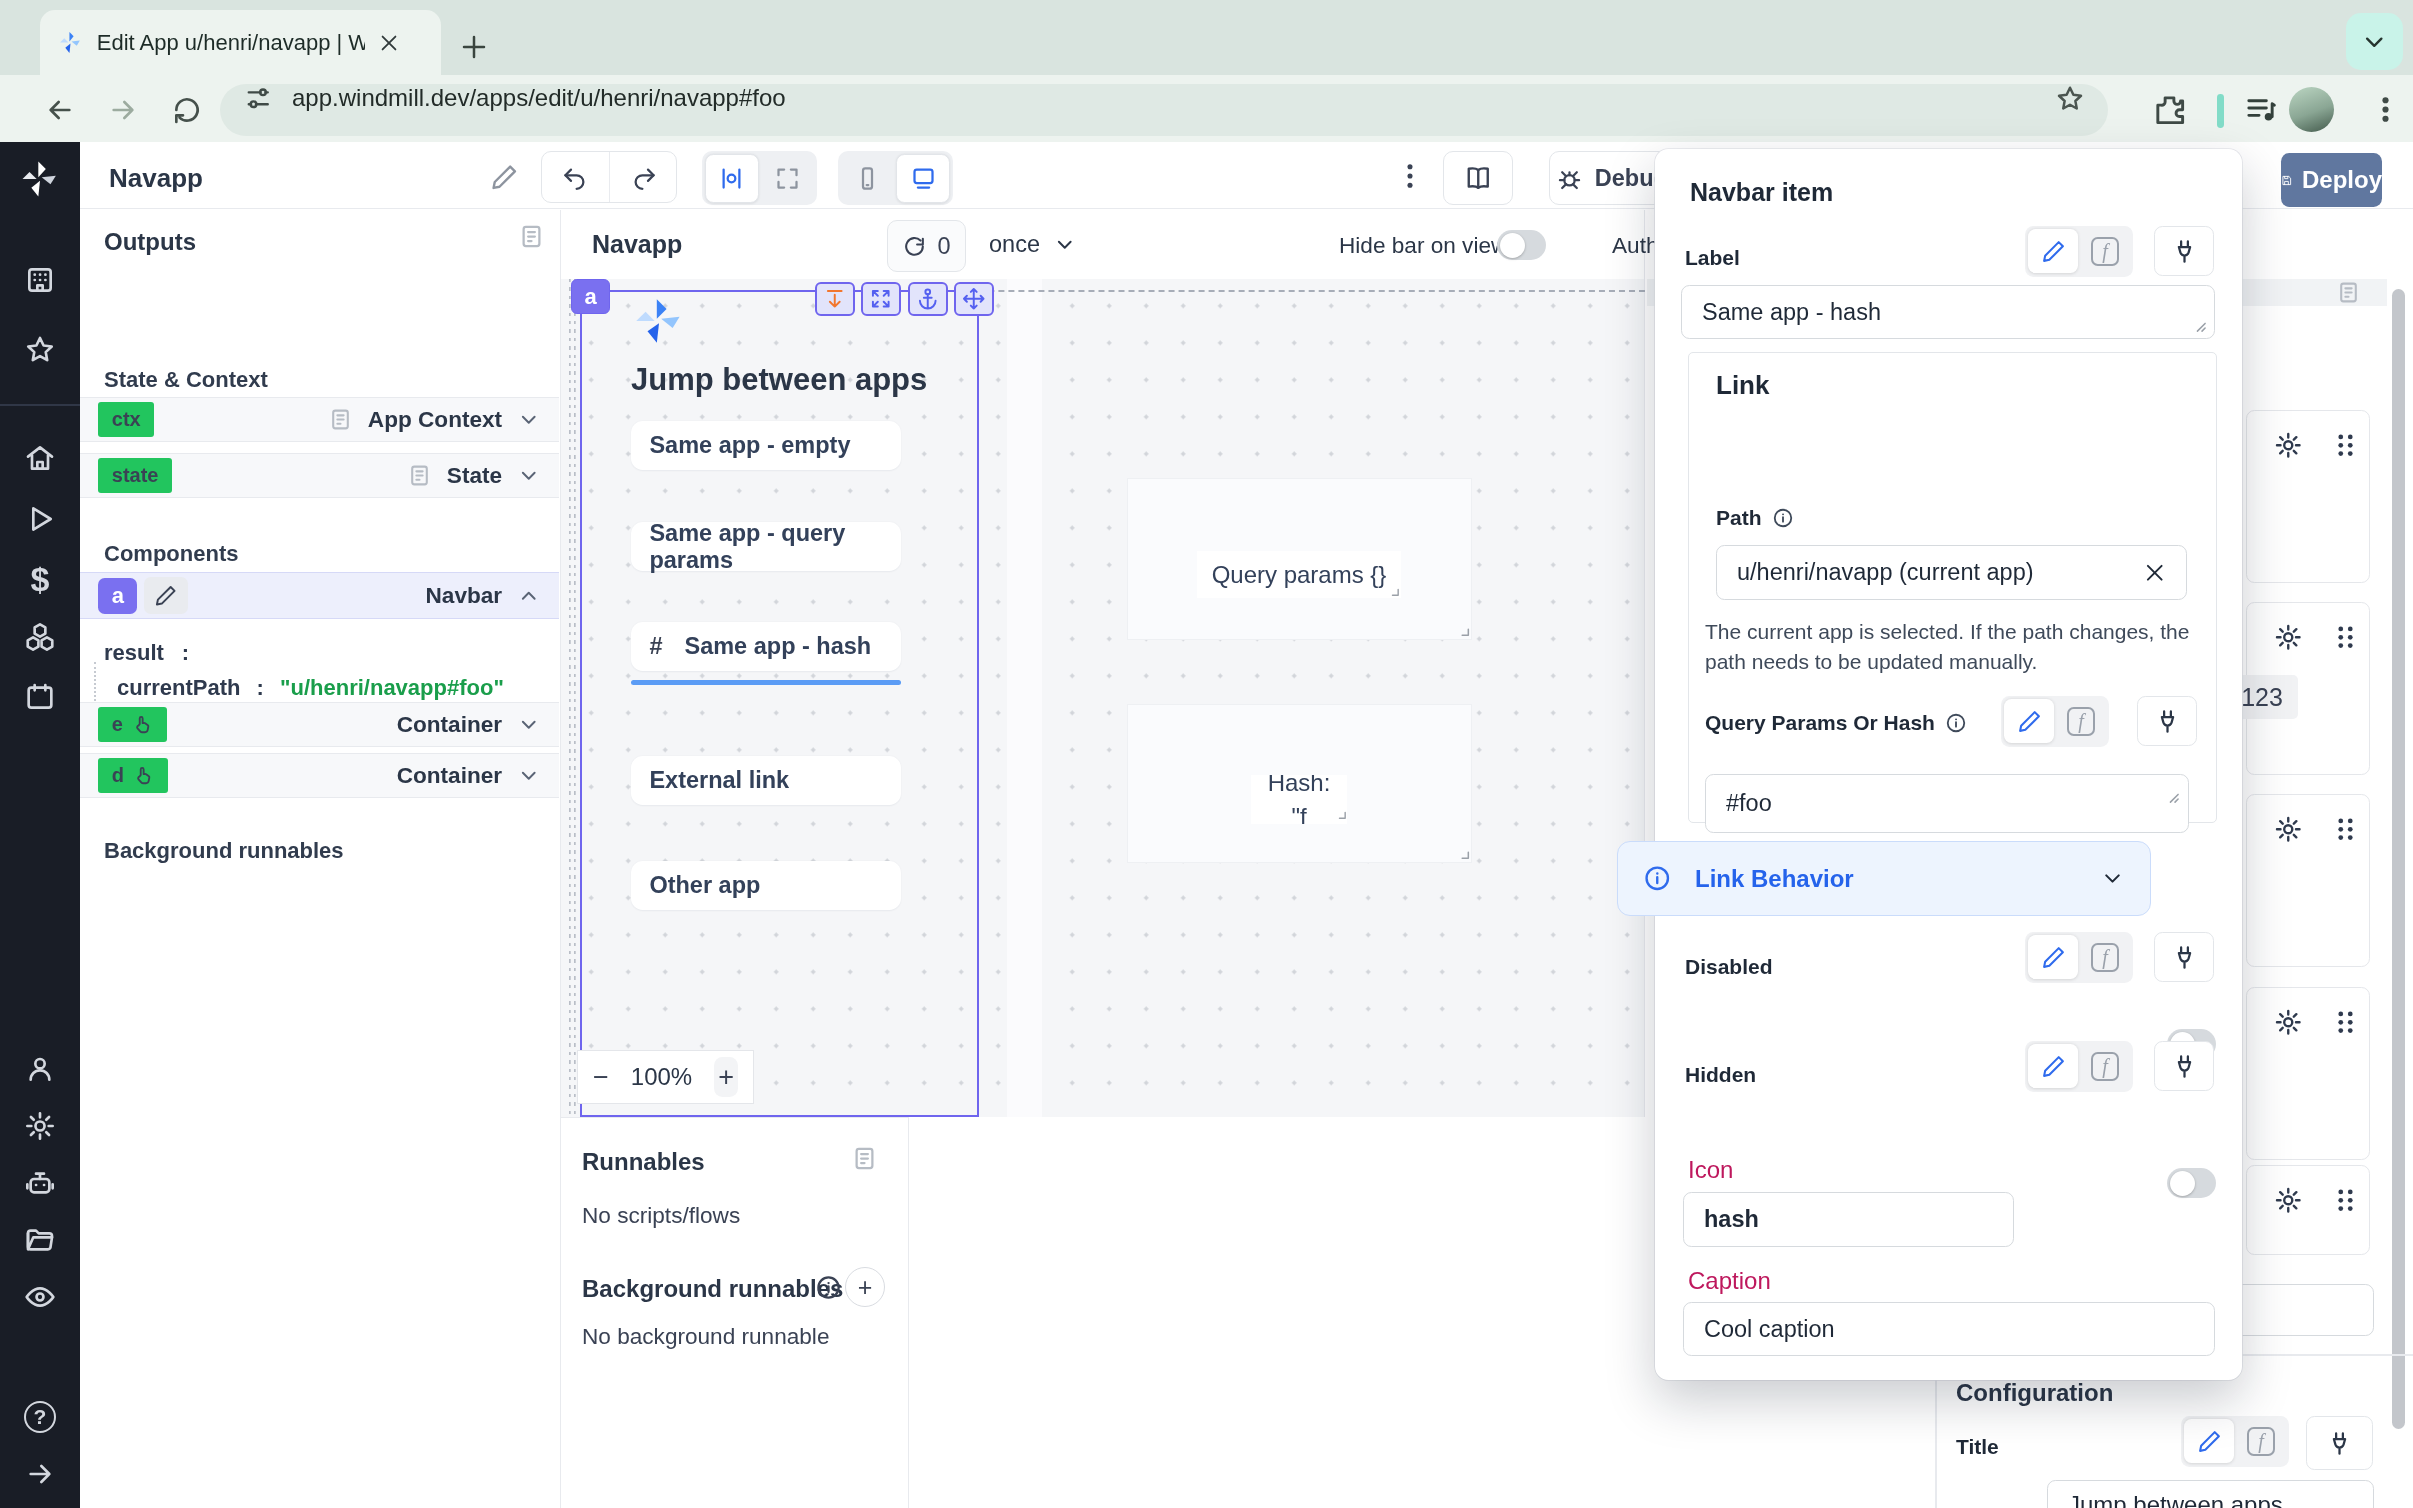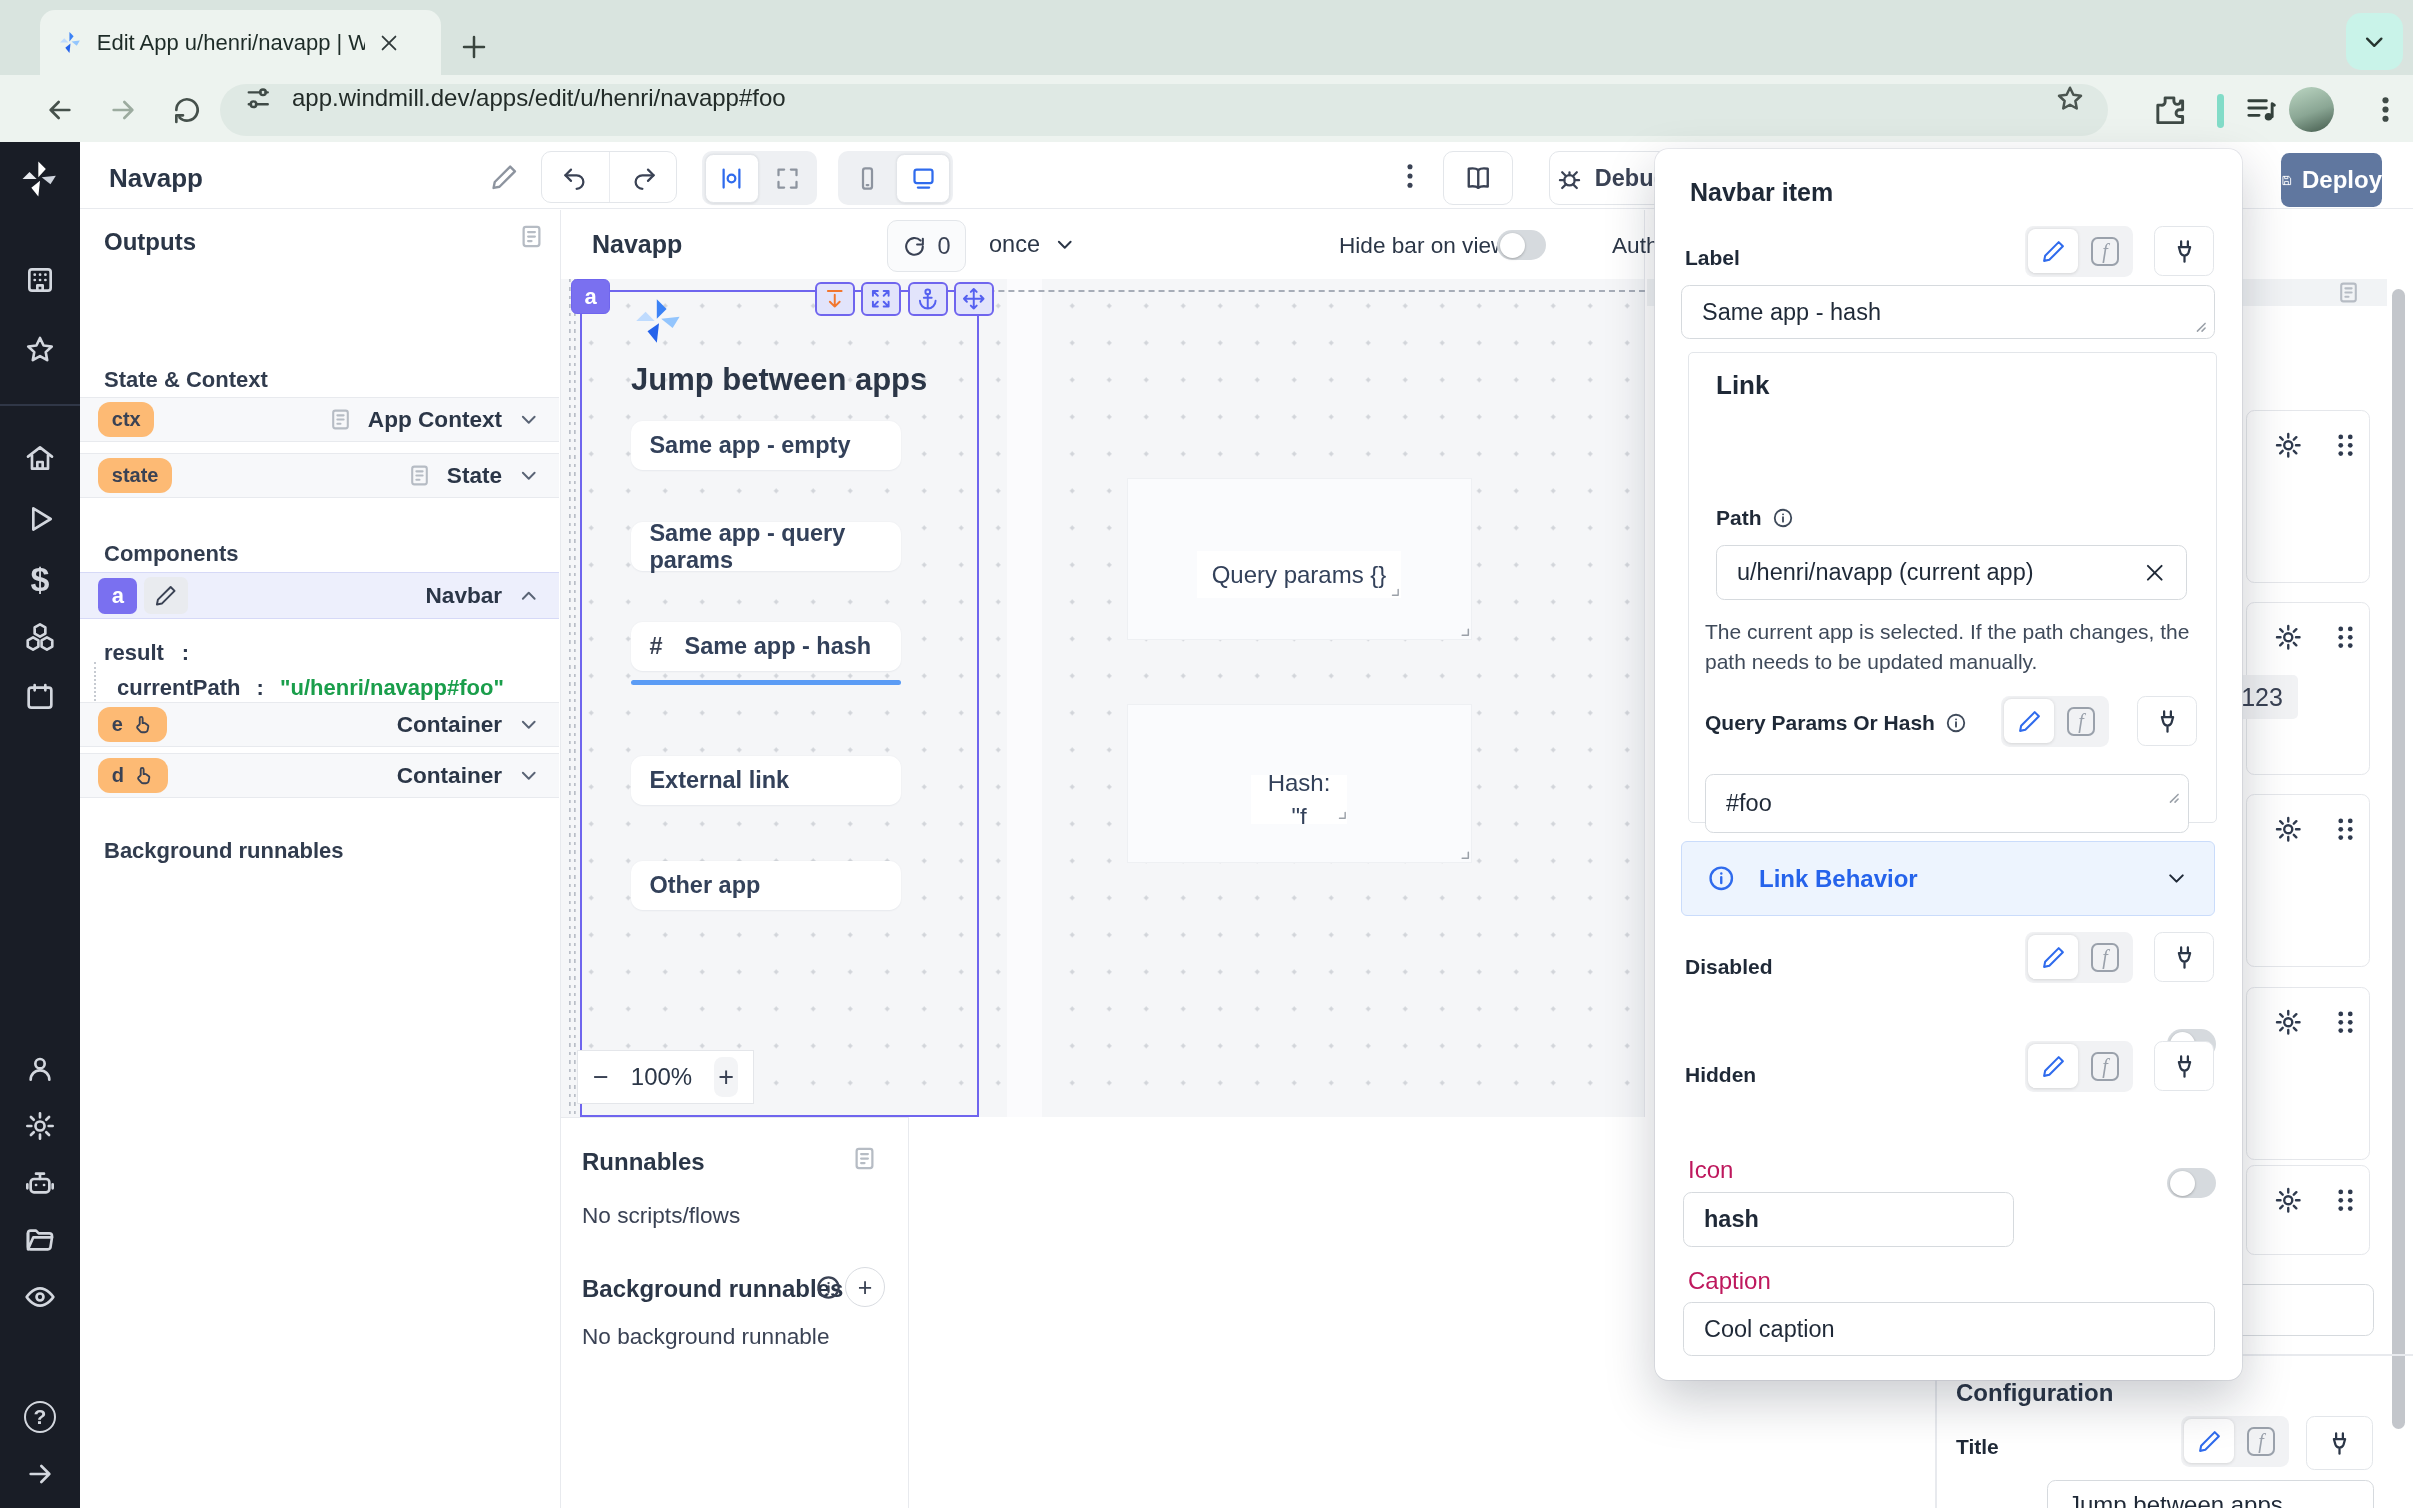--- a/index.html
+++ b/index.html
@@ -45,21 +45,21 @@
   display:flex;align-items:center;justify-content:center;gap:10px;color:#fff;font-size:24px;font-weight:bold;z-index:60}
 
 .lpanel{left:80px;top:210px;width:481px;height:1299px;background:#fff;border-right:1.7px solid #e8eaee}
 .h1{font-size:24px;font-weight:bold;color:#2b3647}
 .h2{font-size:22px;font-weight:bold;color:#313c4e}
 .search{left:101px;top:283px;width:441px;height:57px;border:1.7px solid #d6dade;border-radius:10px;
   background:#fff;font-size:22.6px;color:#3a4254;padding:0 22px;font-family:"Liberation Sans",sans-serif}
 .search::placeholder{color:#9aa1ab}
 .lrow{left:80px;width:479px;height:45px;background:#f7f8fa;border-top:1.7px solid #e8eaee;border-bottom:1.7px solid #e8eaee;
   display:flex;align-items:center;padding:0 18.4px}
-.badge{background:#fdba74;border-radius:12px;color:#3a4254;font-size:20px;font-weight:bold;
+.badge{background:#22c55e;border-radius:3px;color:#3a4254;font-size:20px;font-weight:bold;
   display:inline-flex;align-items:center;gap:8.4px;padding:5.9px 13.4px}
 .rowtype{font-size:22.6px;font-weight:bold;color:#2b3647;margin-left:auto;display:flex;align-items:center;gap:15px}
 .docic{color:#b6bcc4}
 
 .cheader{left:561px;top:210px;width:1084px;height:70px;background:#fff;border-bottom:1.7px solid #e8eaee;
   border-right:1.7px solid #e8eaee;overflow:hidden}
 .canvas{left:561px;top:279px;width:1084px;height:838px;background:#f5f6f8;border-right:1.7px solid #e8eaee;
   background-image:radial-gradient(#d2d5da 2.2px,transparent 2.2px);background-size:37px 37px;background-position:11.7px 8.4px;overflow:hidden}
 .gutter{left:567px;top:279px;width:10px;height:838px;
   background-image:repeating-linear-gradient(#b9bec7 0 3.4px,transparent 3.4px 8.4px),repeating-linear-gradient(#b9bec7 0 3.4px,transparent 3.4px 8.4px);
@@ -101,21 +101,21 @@
 .fnbox{width:28.5px;height:28.5px;border:2.5px solid currentColor;border-radius:6.7px;font-size:20px;font-style:italic;
   font-family:"Liberation Serif",serif;display:flex;align-items:center;justify-content:center}
 .plugbtn{border:1.7px solid #e3e6ea;border-radius:8.4px;background:#fff;display:flex;align-items:center;justify-content:center;color:#2b3647}
 .toggle{width:49px;height:30px;border-radius:15px;background:#d6dade;position:relative}
 .toggle .knob{position:absolute;left:2.5px;top:2.5px;width:25px;height:25px;border-radius:50%;background:#fff;box-shadow:0 0.8px 2.5px rgba(0,0,0,.25)}
 
 .popup{left:1655px;top:149px;width:587px;height:1231px;background:#fff;border-radius:13.4px;
   box-shadow:0 20px 50px rgba(15,23,42,.22),0 0 0 0.8px #e9eaee;z-index:50}
 .pz{z-index:51}
 .secbox{left:1688px;top:352px;width:529px;height:471px;border:1.7px solid #e3e6ea;border-radius:5px}
-.lbpill{left:1681px;top:841px;width:534px;height:75px;background:#edf4fe;border:1.7px solid #cadcfb;border-radius:6px;
+.lbpill{left:1617px;top:841px;width:534px;height:75px;background:#edf4fe;border:1.7px solid #cadcfb;border-radius:13px;
   display:flex;align-items:center;padding:0 25px;gap:23.5px}
 .cfghead{font-size:24px;font-weight:bold;color:#2b3647}
 </style>
 </head>
 <body>
 
 <div class="screen">
 
   <div class="abs tabstrip"></div>
   <div class="abs tab">

